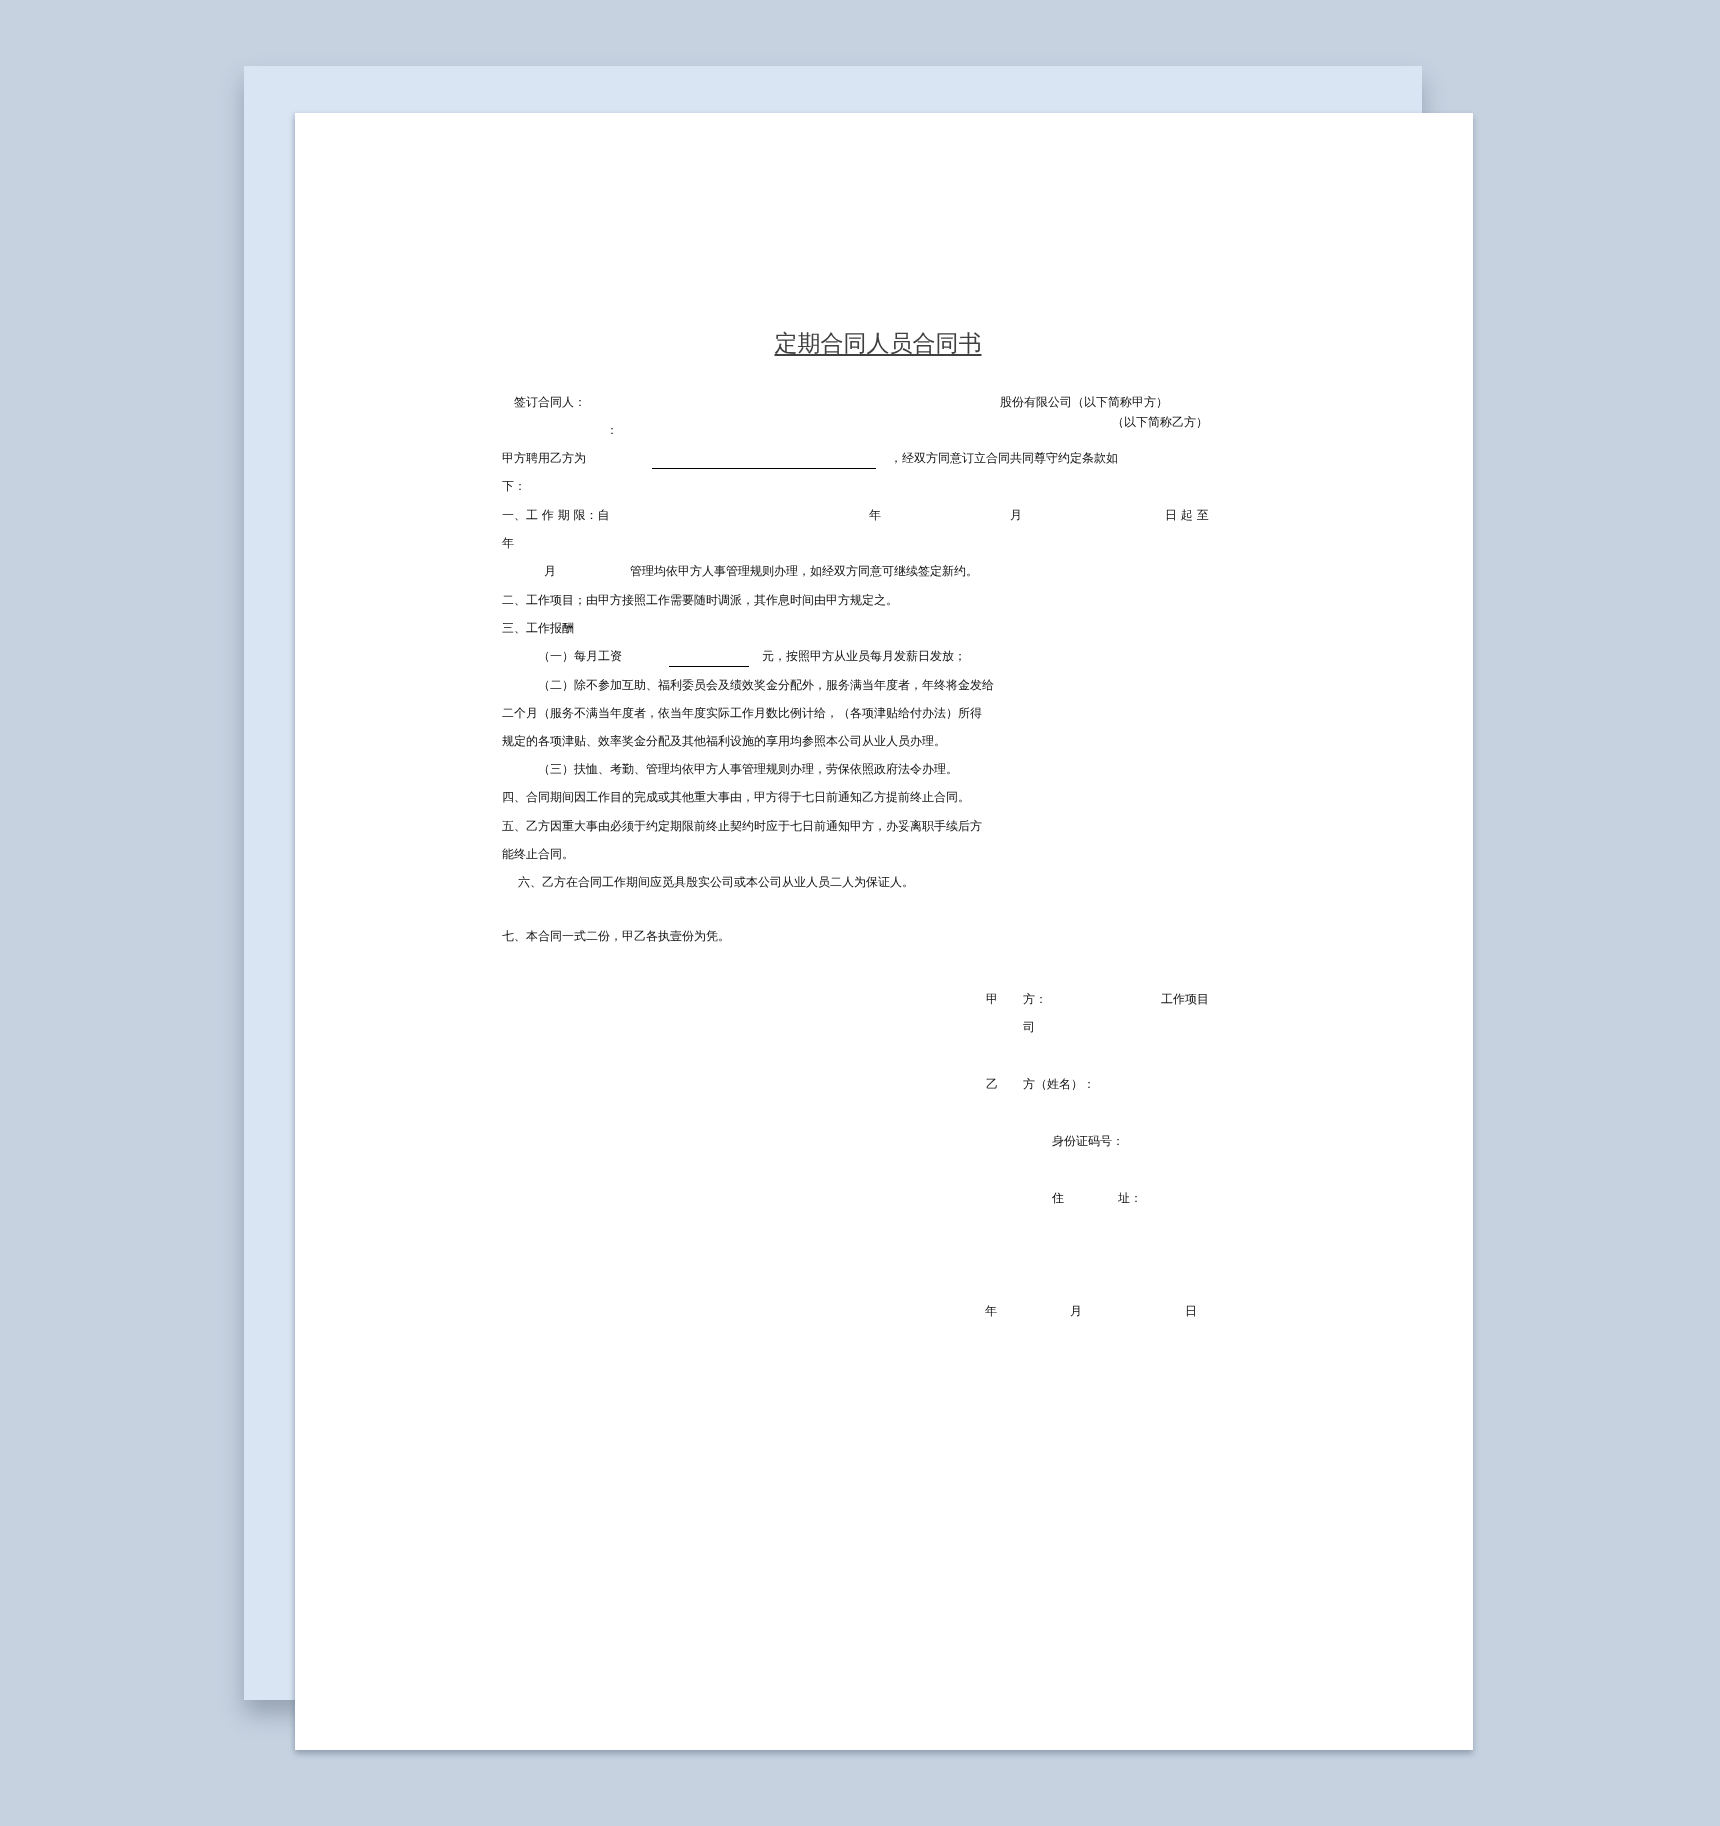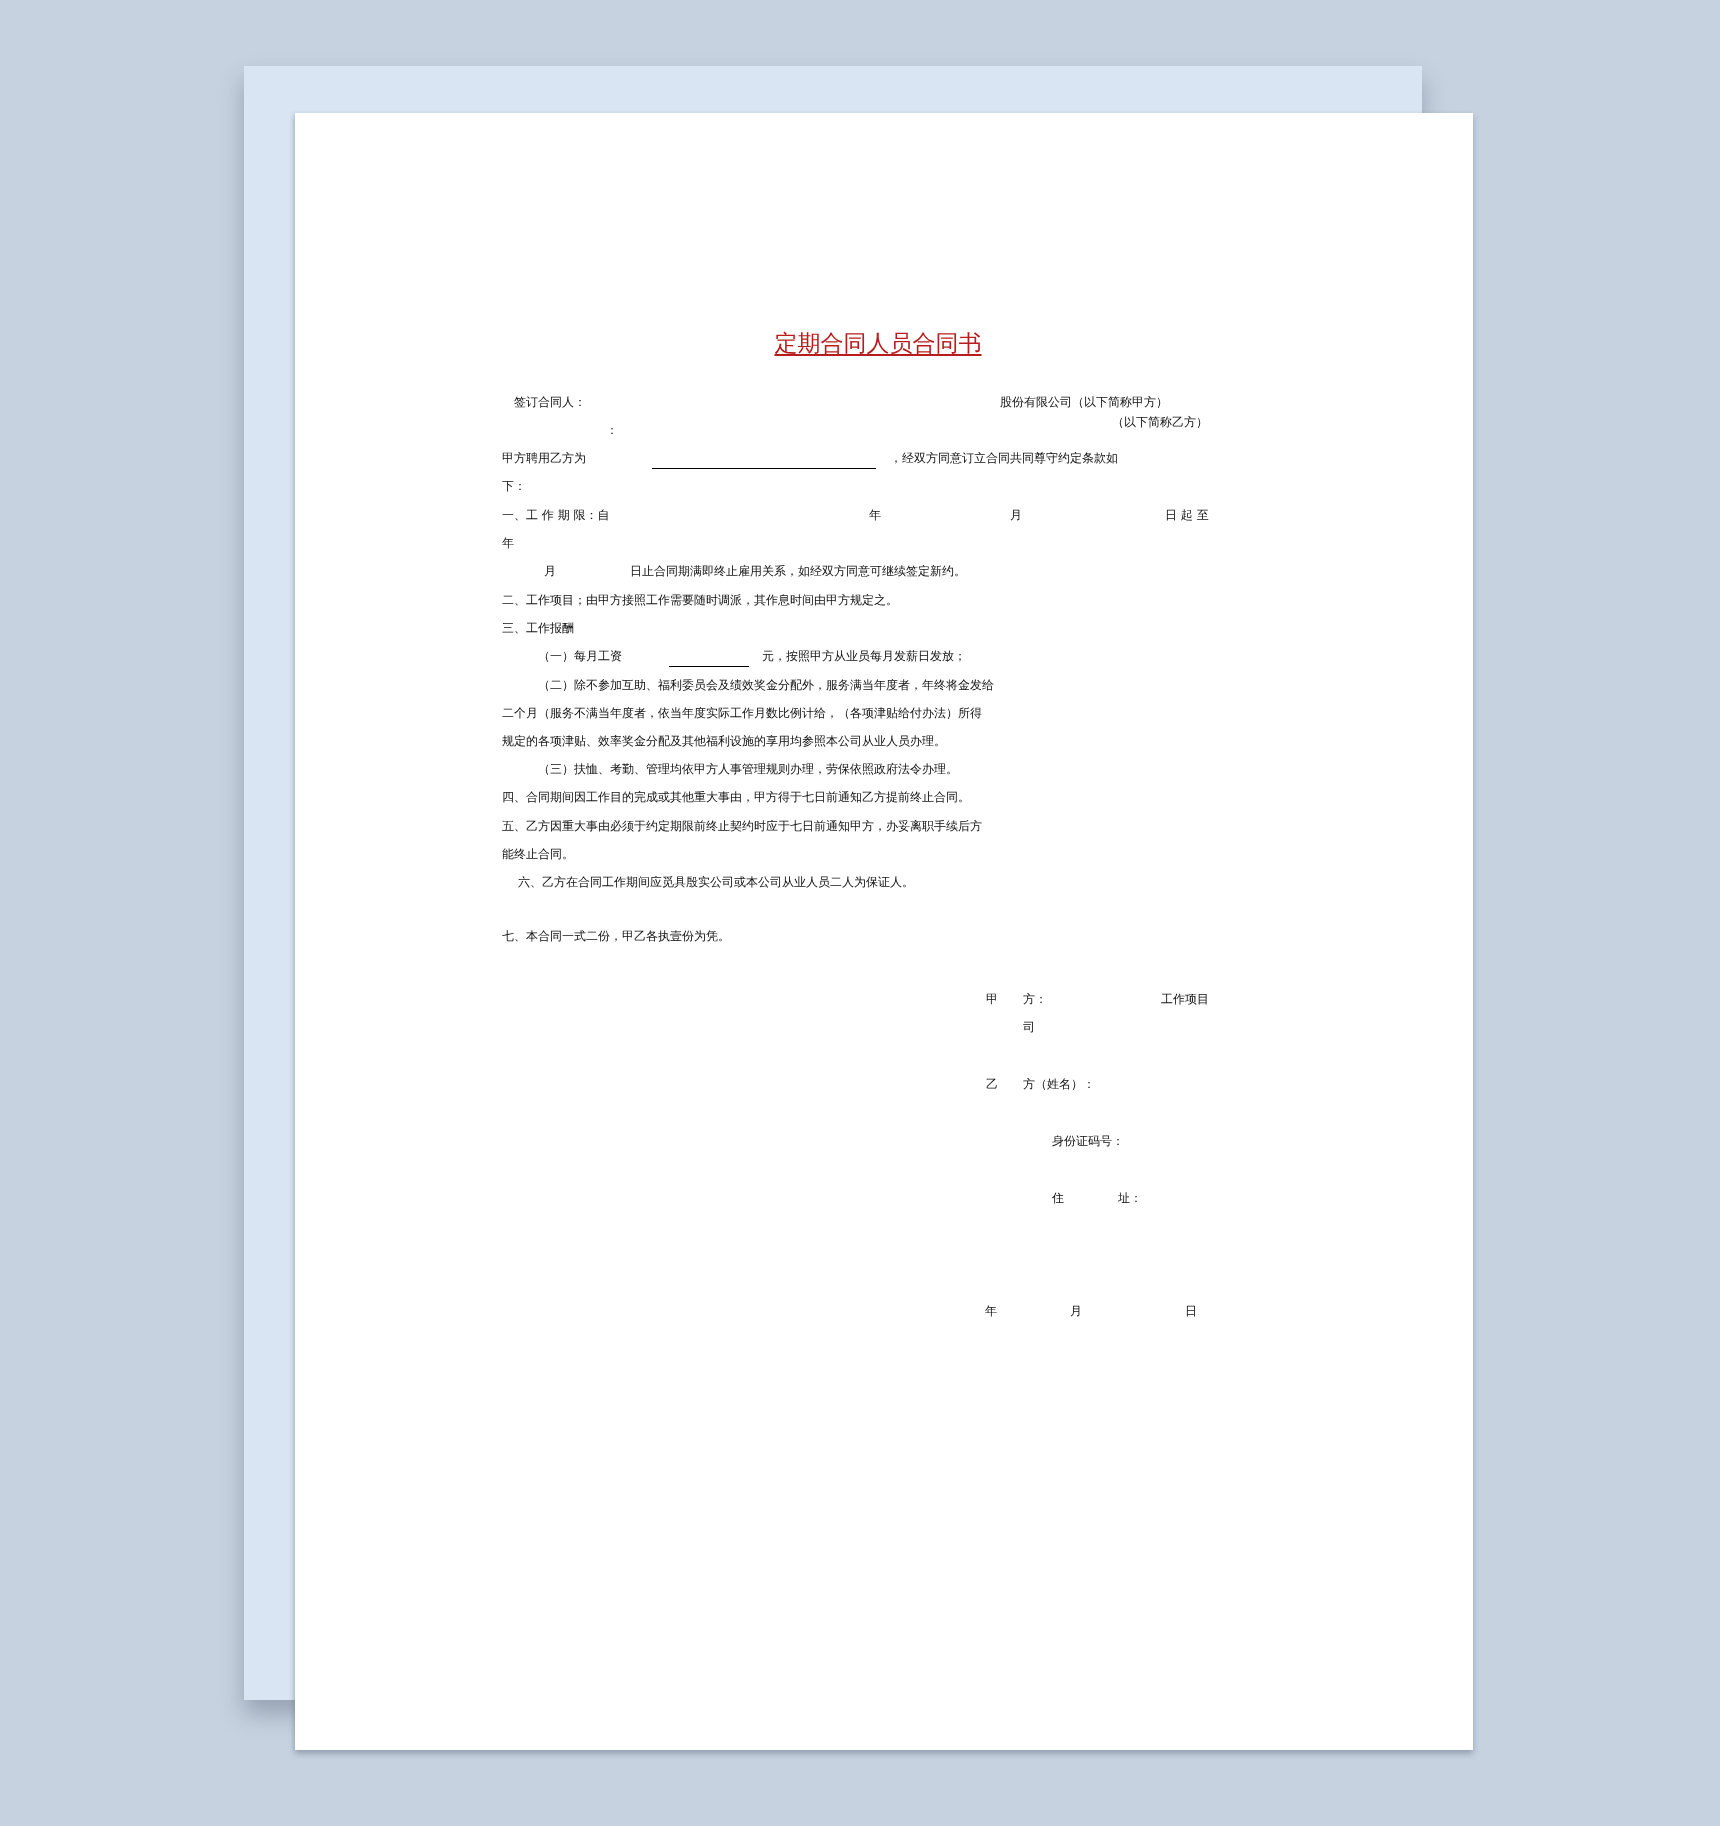--- a/index.html
+++ b/index.html
@@ -37,21 +37,21 @@
       position: absolute;
       left: 766px;
       top: 328px;
       width: 224px;
       text-align: center;
       font-family: "DejaVu Sans", "Liberation Sans", sans-serif;
       font-size: 23px;
       text-decoration: underline;
       text-underline-offset: 3px;
       white-space: nowrap;
-      color: #b91c1c;
+      color: #404040;
       letter-spacing: 0px;
     }
     .blank {
       display: inline-block;
       border-bottom: 1.5px solid #000;
       vertical-align: baseline;
       height: 16px;
     }
     .abs {
       position: absolute;
@@ -77,21 +77,21 @@
 <span class="blank" style="position:absolute; left:652px; top:452px; width:224px;"></span>
 <div class="abs" style="left:890px; top:444px;">，经双方同意订立合同共同尊守约定条款如</div>
 <div class="abs" style="left:502px; top:472px;">下：</div>
 
 <div class="abs" style="left:502px; top:501px;">一、工 作 期 限：自</div>
 <div class="abs" style="left:869px; top:501px;">年</div>
 <div class="abs" style="left:1010px; top:501px;">月</div>
 <div class="abs" style="left:1165px; top:501px;">日 起 至</div>
 <div class="abs" style="left:502px; top:529px;">年</div>
 <div class="abs" style="left:544px; top:557px;">月</div>
-<div class="abs" style="left:630px; top:557px;">日止合同期满即终止雇用关系，如经双方同意可继续签定新约。</div>
+<div class="abs" style="left:630px; top:557px;">管理均依甲方人事管理规则办理，如经双方同意可继续签定新约。</div>
 
 <div class="abs" style="left:502px; top:586px;">二、工作项目；由甲方接照工作需要随时调派，其作息时间由甲方规定之。</div>
 
 <div class="abs" style="left:502px; top:614px;">三、工作报酬</div>
 <div class="abs" style="left:538px; top:642px;">（一）每月工资</div>
 <span class="blank" style="position:absolute; left:669px; top:650px; width:80px;"></span>
 <div class="abs" style="left:762px; top:642px;">元，按照甲方从业员每月发薪日发放；</div>
 <div class="abs" style="left:538px; top:671px;">（二）除不参加互助、福利委员会及绩效奖金分配外，服务满当年度者，年终将金发给</div>
 <div class="abs" style="left:502px; top:699px;">二个月（服务不满当年度者，依当年度实际工作月数比例计给，（各项津贴给付办法）所得</div>
 <div class="abs" style="left:502px; top:727px;">规定的各项津贴、效率奖金分配及其他福利设施的享用均参照本公司从业人员办理。</div>

